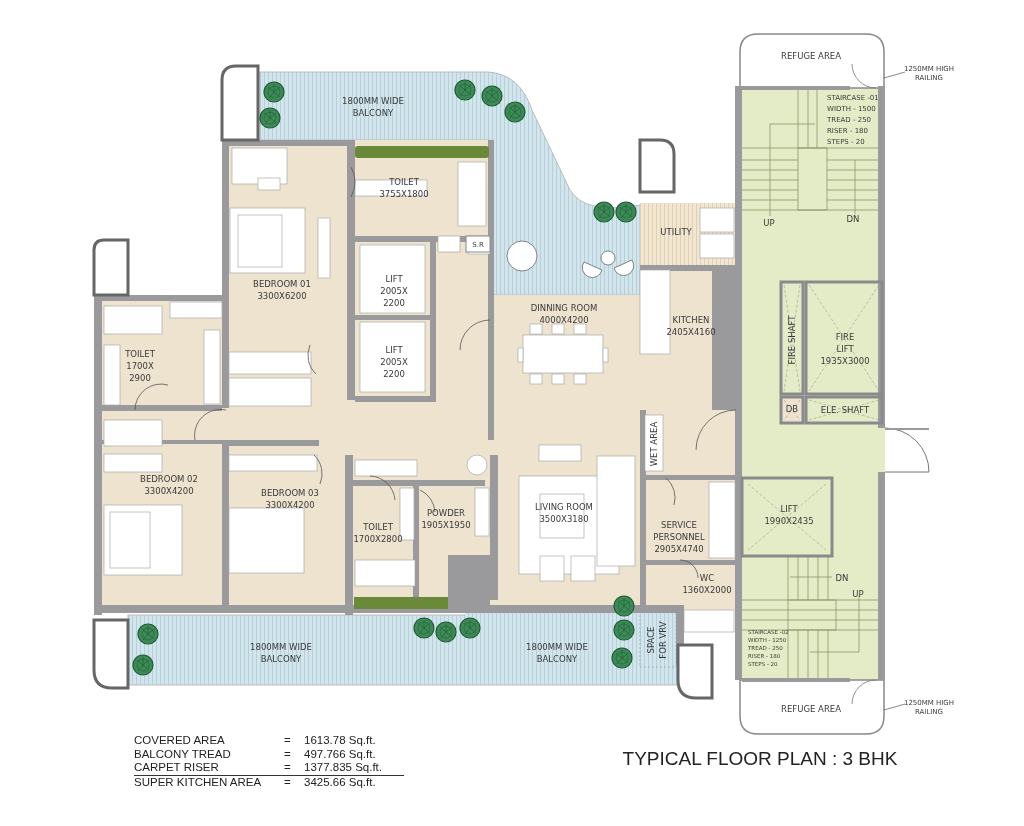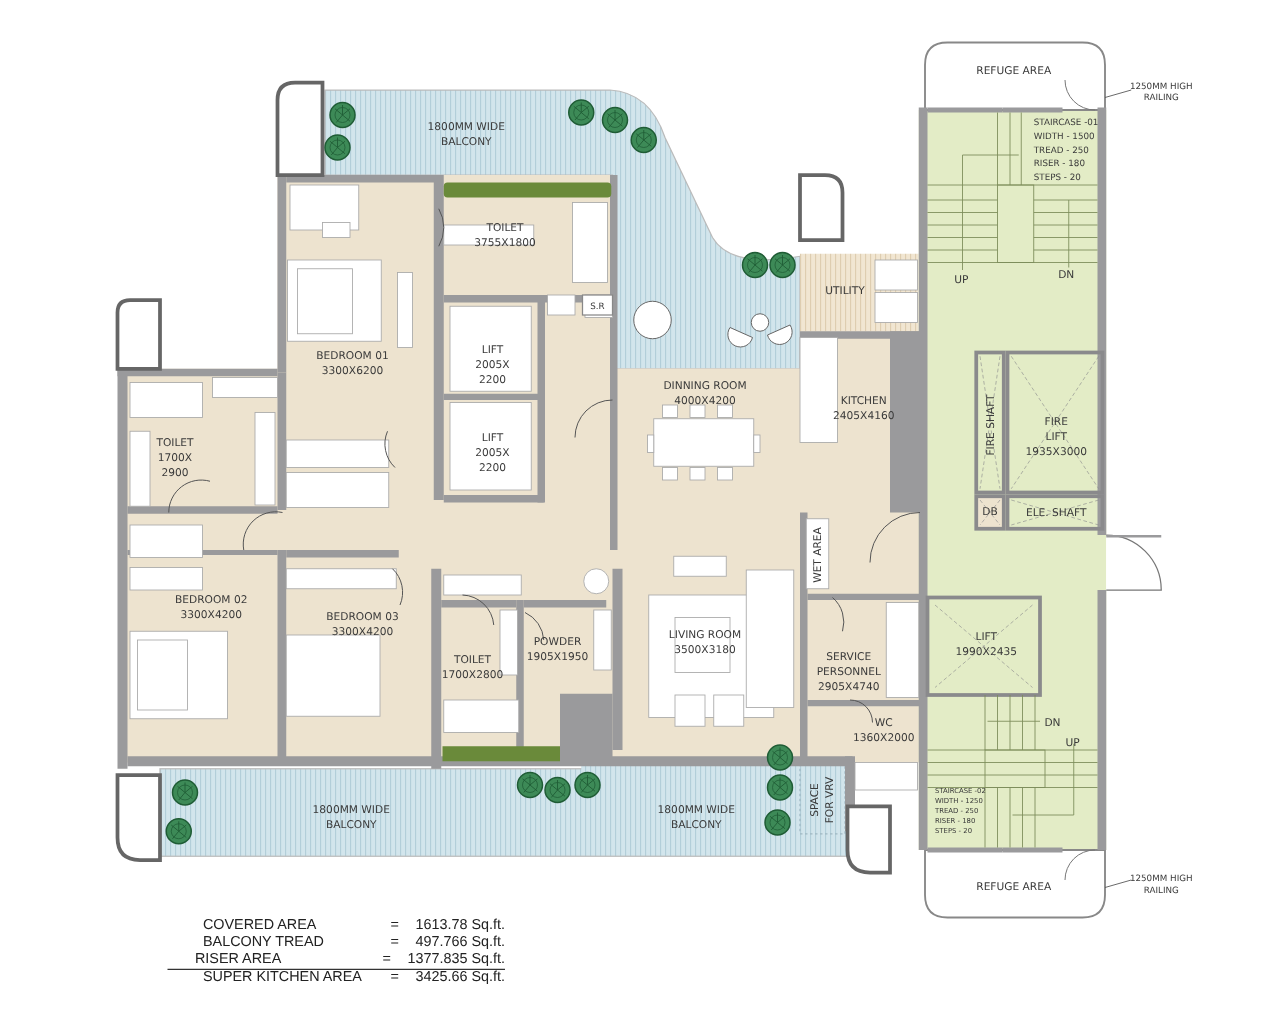--- a/index.html
+++ b/index.html
@@ -2,21 +2,21 @@
 <html><head>
 <meta charset="utf-8">
 <style>
   html,body{margin:0;padding:0;background:#ffffff;}
   body{width:1024px;height:826px;position:relative;overflow:hidden;font-family:"Liberation Sans",sans-serif;}
   #plan{position:absolute;left:0;top:0;width:1024px;height:826px;}
   .lbl{font-family:"DejaVu Sans",sans-serif;font-size:8.5px;fill:#3a3a3a;text-anchor:middle;}
   .lbl-sm{font-family:"DejaVu Sans",sans-serif;font-size:7px;fill:#3a3a3a;}
   .lbl-xs{font-family:"DejaVu Sans",sans-serif;font-size:5.5px;fill:#3a3a3a;}
   .areas{position:absolute;left:134px;top:734px;font-size:11.5px;color:#222;line-height:13.5px;}
-  .areas .row{display:flex;justify-content:flex-end;}
+  .areas .row{display:flex;}
   .areas .k{width:150px;}
   .areas .eq{width:20px;}
   .areas .row.carpet{border-bottom:1px solid #333;width:270px;}
   .title{position:absolute;left:600px;top:748px;width:320px;text-align:center;font-size:19px;color:#222;line-height:22px;}
 </style>
 </head>
 <body>
 
 <svg id="plan" viewBox="0 0 1024 826" xmlns="http://www.w3.org/2000/svg">
   <defs>
@@ -362,25 +362,26 @@
     <span class="k">COVERED AREA</span>
     <span class="eq">=</span>
     <span>1613.78 Sq.ft.</span>
   </div>
   <div class="row">
     <span class="k">BALCONY TREAD</span>
     <span class="eq">=</span>
     <span>497.766 Sq.ft.</span>
   </div>
   <div class="row carpet">
-    <span class="k">RISER AREA</span>
+    <span class="k">CARPET RISER</span>
     <span class="eq">=</span>
     <span>1377.835 Sq.ft.</span>
   </div>
   <div class="row">
     <span class="k">SUPER KITCHEN AREA</span>
     <span class="eq">=</span>
     <span>3425.66 Sq.ft.</span>
   </div>
 </div>
 
 <div class="title">
+  <div>TYPICAL FLOOR PLAN : 3 BHK</div>
 </div>
 
 </body></html>

